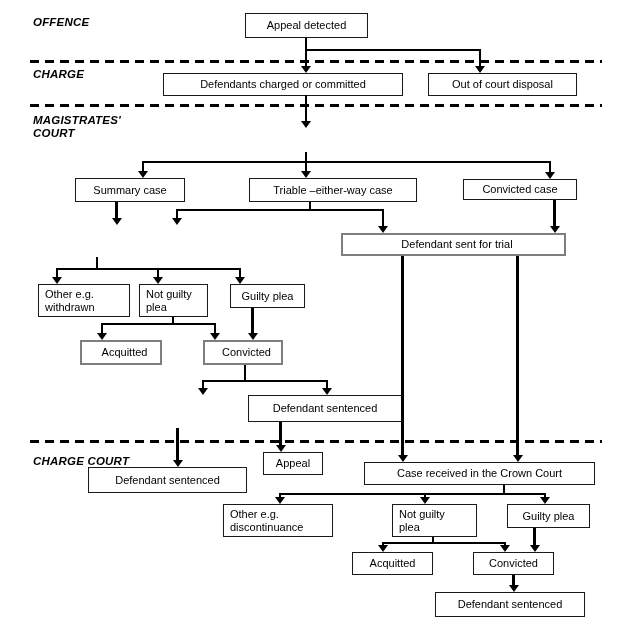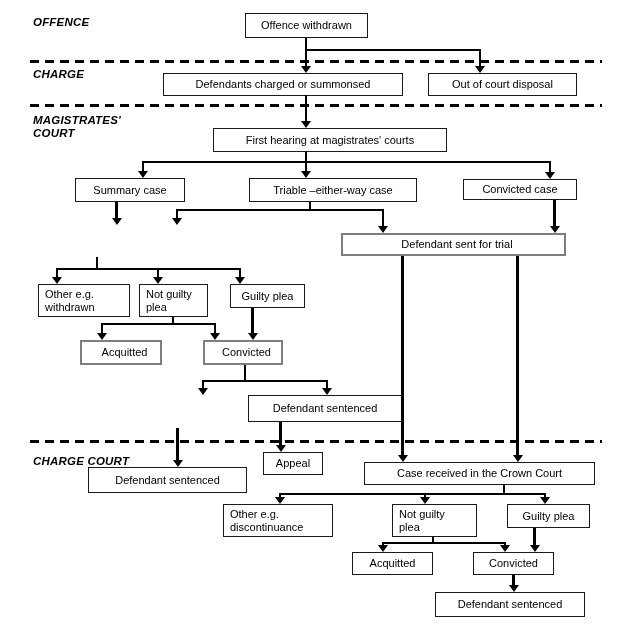--- a/index.html
+++ b/index.html
@@ -29,24 +29,23 @@
   <div class="rule" style="top:60px"></div>
   <div class="rule" style="top:104px"></div>
   <div class="rule" style="top:440px"></div>
 
   <div class="stage-label" style="left:33px;top:16px">OFFENCE</div>
   <div class="stage-label" style="left:33px;top:68px">CHARGE</div>
   <div class="stage-label" style="left:33px;top:114px">MAGISTRATES'
 COURT</div>
   <div class="stage-label" style="left:33px;top:455px">CHARGE COURT</div>
 
-  <div class="node c" style="left:245px;top:13px;width:123px;height:25px">Offence withdrawn</div>
-  <div class="node c" style="left:163px;top:73px;width:240px;height:23px">Defendants charged or summonsed</div>
+  <div class="node c" style="left:245px;top:13px;width:123px;height:25px">Appeal detected</div>
+  <div class="node c" style="left:163px;top:73px;width:240px;height:23px">Defendants charged or committed</div>
   <div class="node c" style="left:428px;top:73px;width:149px;height:23px">Out of court disposal</div>
-  <div class="node c" style="left:213px;top:128px;width:234px;height:24px">First hearing at magistrates' courts</div>
   <div class="node c" style="left:249px;top:178px;width:168px;height:24px">Triable –either-way case</div>
   <div class="node c" style="left:75px;top:178px;width:110px;height:24px">Summary case</div>
   <div class="node c" style="left:463px;top:179px;width:114px;height:21px">Convicted case</div>
   <div class="node c gray" style="left:341px;top:233px;width:225px;height:23px">Defendant sent for trial</div>
   <div class="node l" style="left:38px;top:284px;width:92px;height:33px">Other e.g.
 withdrawn</div>
   <div class="node l" style="left:139px;top:284px;width:69px;height:33px">Not guilty
 plea</div>
   <div class="node c" style="left:230px;top:284px;width:75px;height:24px">Guilty plea</div>
   <div class="node c gray" style="left:80px;top:340px;width:82px;height:25px">Acquitted</div>

